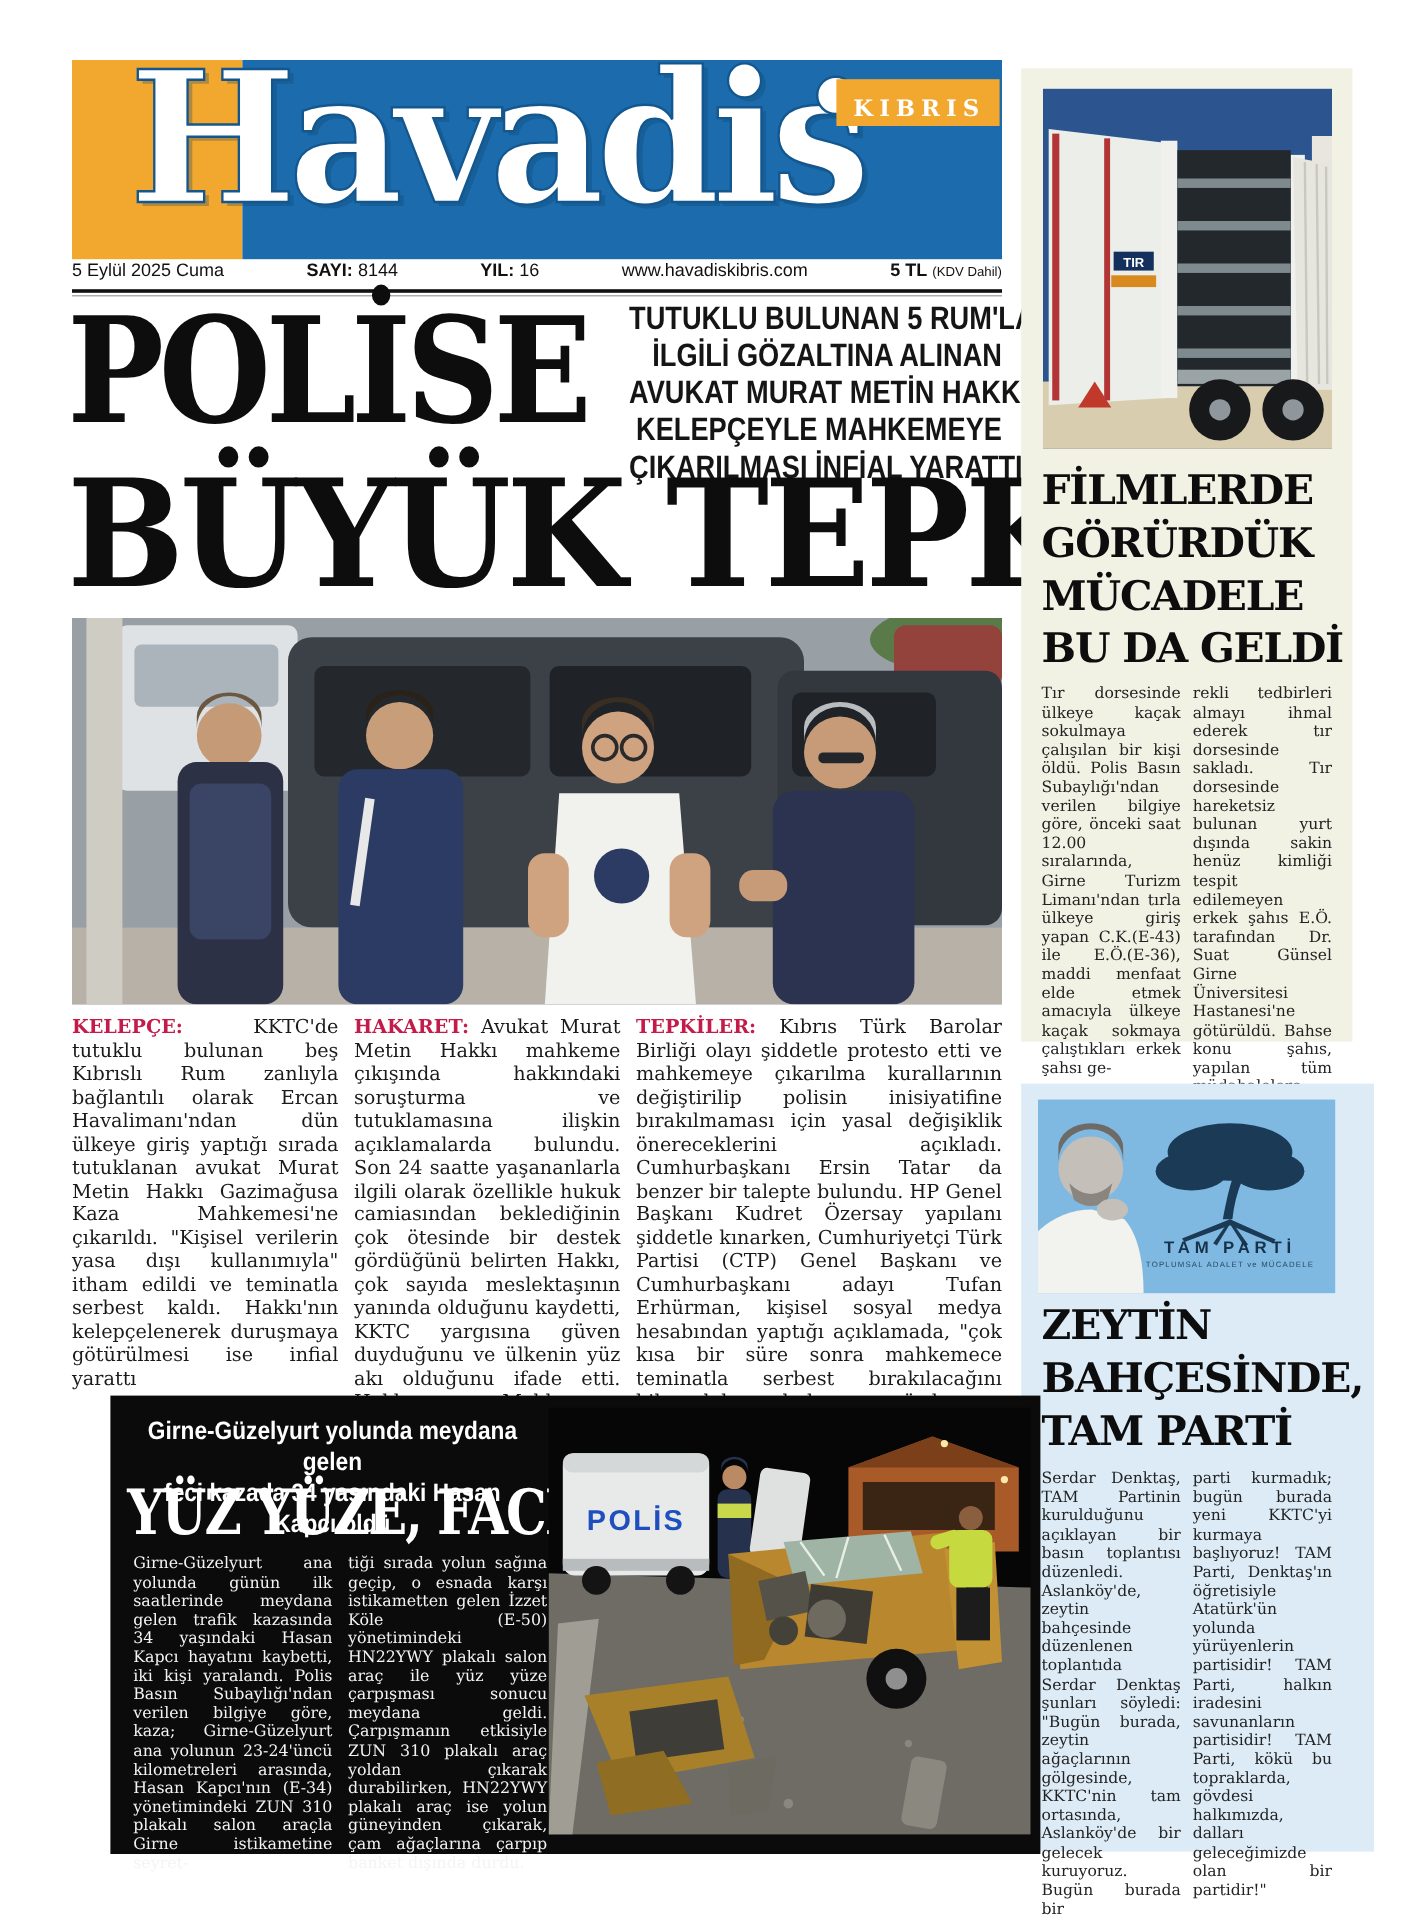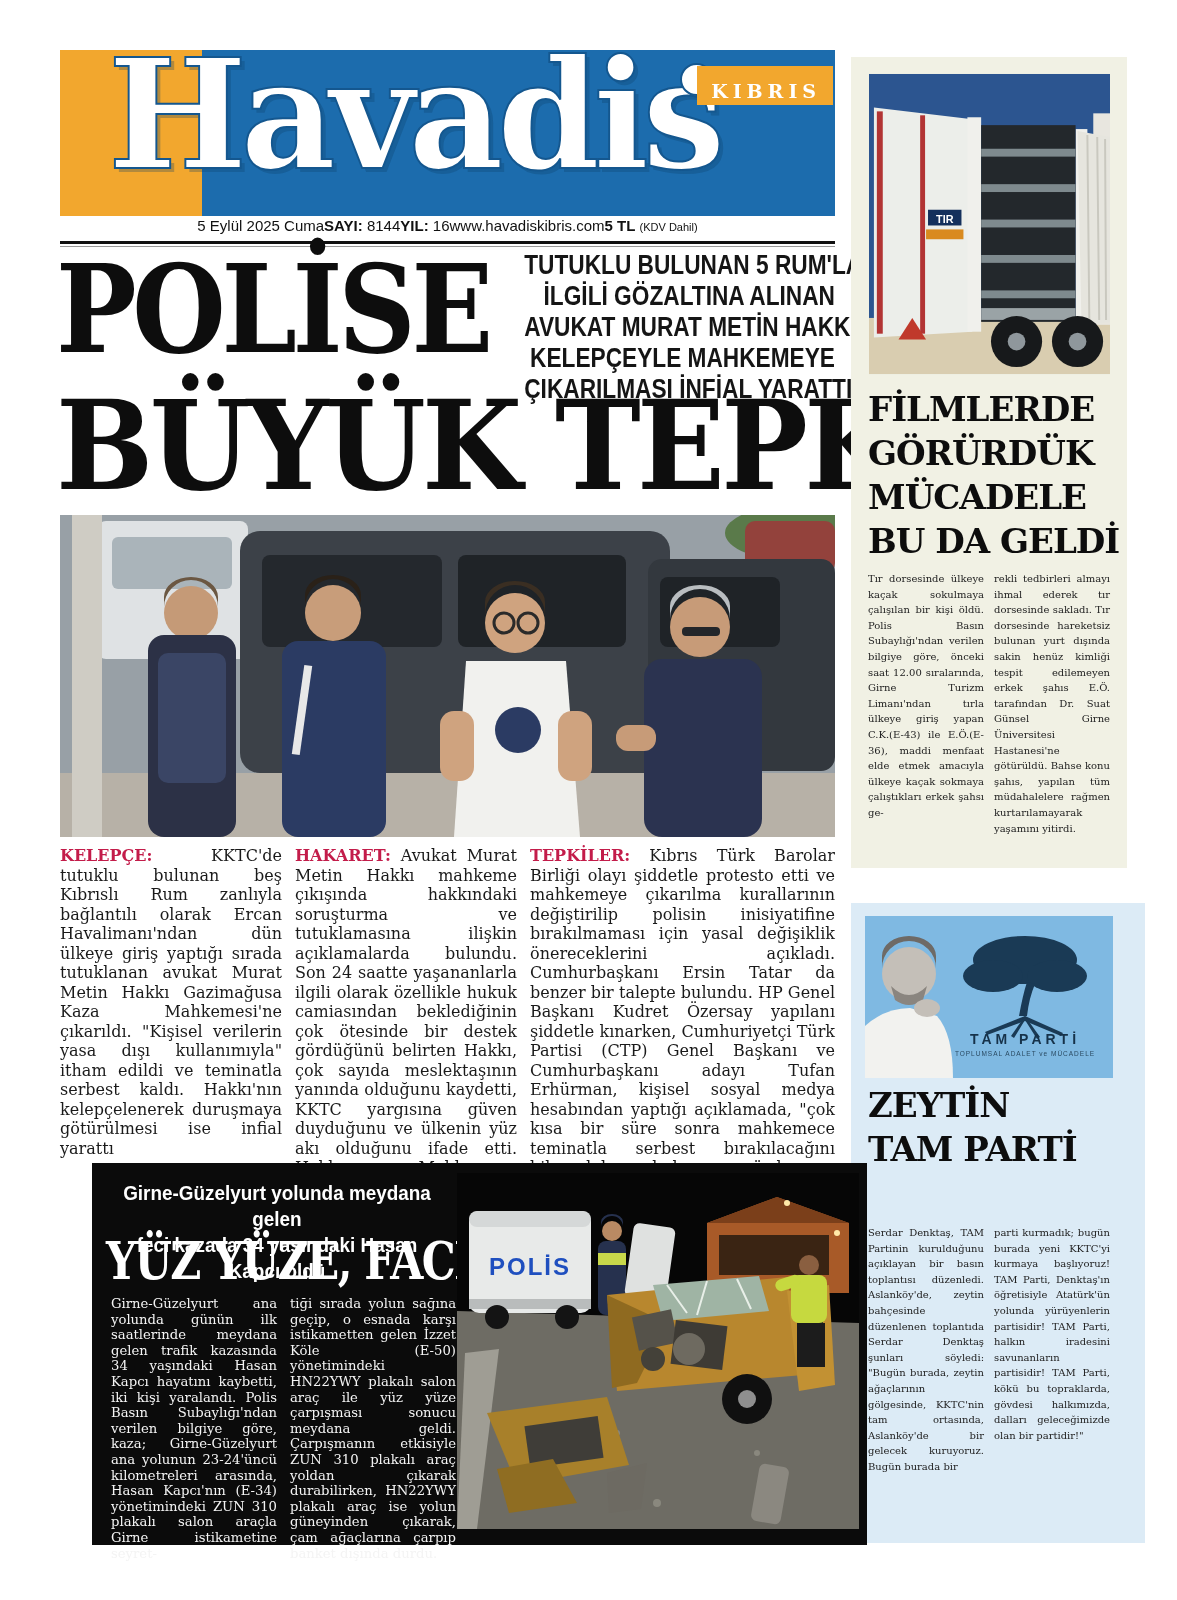--- a/index.html
+++ b/index.html
@@ -15,21 +15,21 @@
              -webkit-text-stroke:2px #14578f;text-shadow:4px 4px 0 rgba(12,60,100,.28);
              transform:scaleX(.97);transform-origin:left center;white-space:nowrap;}
   .kibris-badge{position:absolute;right:2px;top:16px;background:#f2a72e;color:#ffffff;
                 font-family:"DejaVu Serif",serif;font-size:19px;font-weight:bold;letter-spacing:5px;
                 padding:14px 12px 3px 14px;}
   .logo-dot{position:absolute;right:122px;top:13px;width:29px;height:29px;border-radius:50%;
             background:#ffffff;border:2px solid #14578f;}
 
   
   .dateline{position:absolute;left:60px;top:217px;width:775px;height:24px;
-            display:flex;justify-content:center;align-items:baseline;
+            display:flex;justify-content:space-between;align-items:baseline;
             font-family:"Liberation Sans",sans-serif;font-size:15px;color:#111;}
   .dateline .b{font-weight:bold;}
   .dateline .small{font-size:11px;font-weight:normal;}
   .rule{position:absolute;left:60px;top:241px;width:775px;height:3px;background:#111;}
   .rule2{position:absolute;left:60px;top:246px;width:775px;height:1px;background:#999;}
 
   
   .kicker{position:absolute;left:465px;top:250px;width:370px;text-align:right;
           font-family:"Liberation Sans",sans-serif;font-weight:bold;font-size:27px;line-height:31px;
           color:#151515;transform:scaleX(.84);transform-origin:right top;white-space:nowrap;}
@@ -47,21 +47,21 @@
   .story-col.c2{width:222px;}
   .story-col.c3{width:305px;}
   .lead-in{color:#c31c4a;font-weight:bold;}
 
   
   .panel-cream{position:absolute;left:851px;top:57px;width:276px;height:811px;background:#f1f1e4;}
   .truck-photo{position:absolute;left:18px;top:16px;width:241px;height:302px;overflow:hidden;}
   .side-hl{position:absolute;left:17px;font-size:34px;line-height:44px;letter-spacing:-1px;white-space:nowrap;}
   .panel-cream .side-hl{top:330px;}
   .side-body{position:absolute;left:17px;width:242px;display:flex;gap:10px;
-             font-size:10px;line-height:15.6px;text-align:justify;color:#222;}
+             font-size:13px;line-height:15.6px;text-align:justify;color:#222;}
   .panel-cream .side-body{top:514px;}
   .side-body .sc{width:116px;}
 
   
   .panel-blue{position:absolute;left:851px;top:903px;width:276px;height:640px;background:#dcebf6;padding-left:18px;}
   .tam-photo{position:absolute;left:14px;top:13px;width:248px;height:162px;overflow:hidden;}
   .panel-blue .side-hl{top:180px;}
   .panel-blue .side-body{top:322px;}
 
   
@@ -217,20 +217,21 @@
           <path d="M154,100 q4,-22 8,-34 l8,2 q-6,14 -8,32 z"></path>
           <path d="M160,100 l-40,16 2,3 38,-14 36,15 2,-3 z"></path>
           <path d="M160,100 l-14,20 3,2 11,-18 12,19 3,-2 z"></path>
         </g>
         <text x="160" y="128" text-anchor="middle" font-family="Liberation Sans, sans-serif" font-size="14" font-weight="bold" letter-spacing="4" fill="#16324a">TAM PARTİ</text>
         <text x="160" y="140" text-anchor="middle" font-family="Liberation Sans, sans-serif" font-size="6.5" letter-spacing="1" fill="#2a4a62">TOPLUMSAL ADALET ve MÜCADELE</text>
       </svg>
     </div>
     <div class="side-hl hl">
       <div>ZEYTİN</div>
+      <div>BAHÇESİNDE,</div>
       <div>TAM PARTİ</div>
     </div>
     <div class="side-body">
       <div class="sc">Serdar Denktaş, TAM Partinin kurulduğunu açıklayan bir basın toplantısı düzenledi. Aslanköy'de, zeytin bahçesinde düzenlenen toplantıda Serdar Denktaş şunları söyledi: "Bugün burada, zeytin ağaçlarının gölgesinde, KKTC'nin tam ortasında, Aslanköy'de bir gelecek kuruyoruz. Bugün burada bir</div>
       <div class="sc">parti kurmadık; bugün burada yeni KKTC'yi kurmaya başlıyoruz! TAM Parti, Denktaş'ın öğretisiyle Atatürk'ün yolunda yürüyenlerin partisidir! TAM Parti, halkın iradesini savunanların partisidir! TAM Parti, kökü bu topraklarda, gövdesi halkımızda, dalları geleceğimizde olan bir partidir!"</div>
     </div>
   </div>
 
   <div class="crash-panel">
     <div class="crash-kicker">

